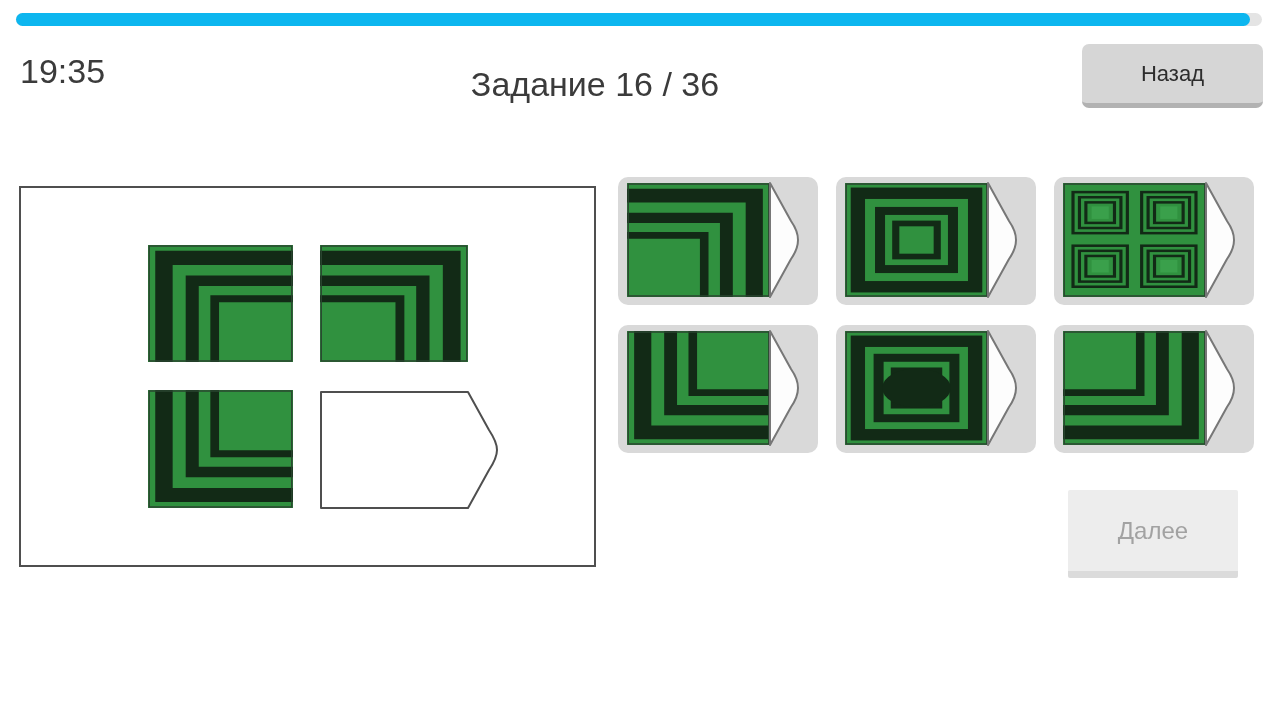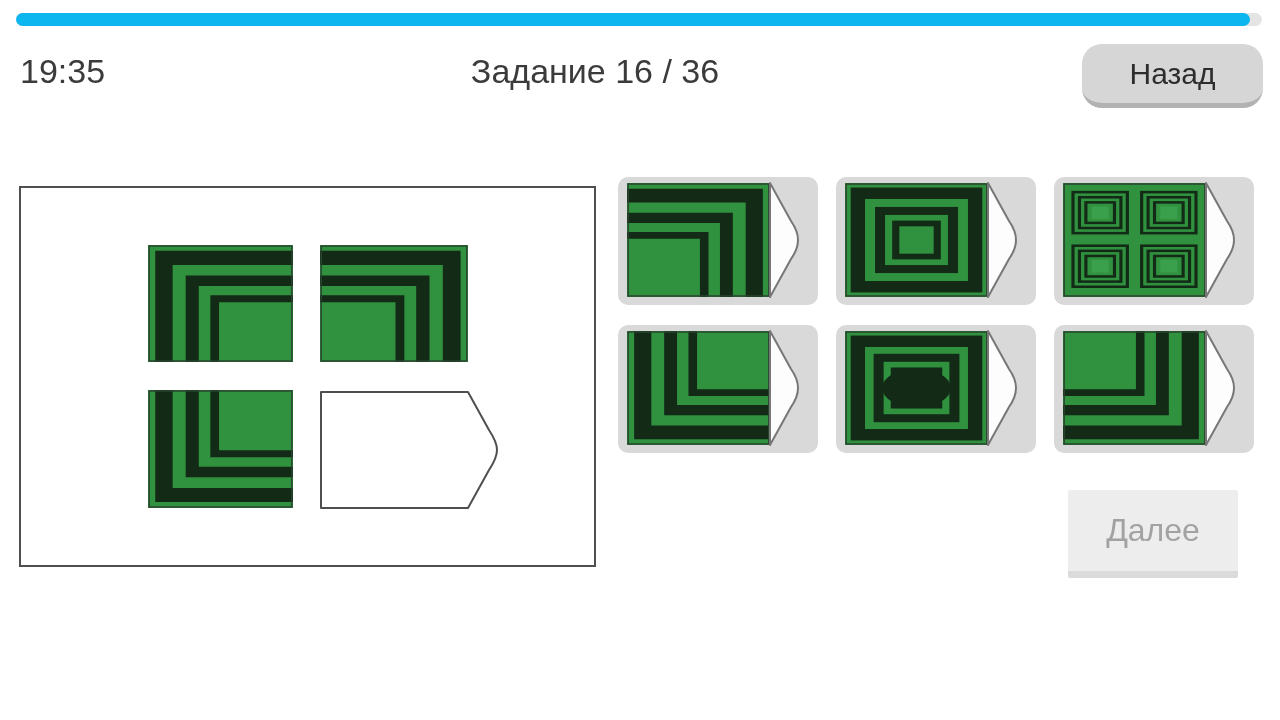--- a/index.html
+++ b/index.html
@@ -14,27 +14,27 @@
     border-radius:7px;background:#e4e4e4;
   }
   .progress-fill{
     height:100%;border-radius:7px;background:#0db6ef;width:99%;
   }
   
   .timer{
     position:absolute;left:20px;top:52px;font-size:34px;color:#3b3b3b;
   }
   .page-title{
-    position:absolute;left:0;right:90px;top:52px;text-align:center;
+    position:absolute;left:0;right:90px;top:65px;text-align:center;
     font-size:34px;color:#3b3b3b;
   }
   .back-btn{
     position:absolute;left:1082px;top:44px;width:181px;height:64px;
     background:#d6d6d6;border:none;border-bottom:5px solid #b2b2b2;
-    border-radius:20px;font-size:30px;color:#2d2d2d;
+    border-radius:7px;font-size:22px;color:#2d2d2d;
     font-family:inherit;cursor:pointer;box-sizing:border-box;
   }
   
   .board{
     position:absolute;left:19px;top:186px;width:577px;height:381px;
     background:#fff;border:2px solid #4f4f4f;box-sizing:border-box;
   }
   .slot{
     fill:#ffffff;stroke:#4f4f4f;stroke-width:2;stroke-linejoin:round;
   }
@@ -48,21 +48,21 @@
     position:relative;background:#d9d9d9;border-radius:10px;cursor:pointer;
   }
   .card > svg{position:absolute;left:0;top:0}
   .tab{
     fill:#fdfdfd;stroke:#777;stroke-width:2;stroke-linejoin:round;
   }
   
   .next-btn{
     position:absolute;left:1068px;top:490px;width:170px;height:88px;
     background:#ededed;border:none;border-bottom:7px solid #dbdbdb;
-    border-radius:2px;font-size:32px;color:#a2a2a2;
+    border-radius:2px;font-size:24px;color:#a2a2a2;
     font-family:inherit;box-sizing:border-box;
   }
 </style>
 </head>
 <body>
 
 <div class="progress-track" style="background: rgb(228, 228, 228);">
   <div class="progress-fill" style="background: rgb(13, 182, 239); width: 99%;"></div>
 </div>
 

